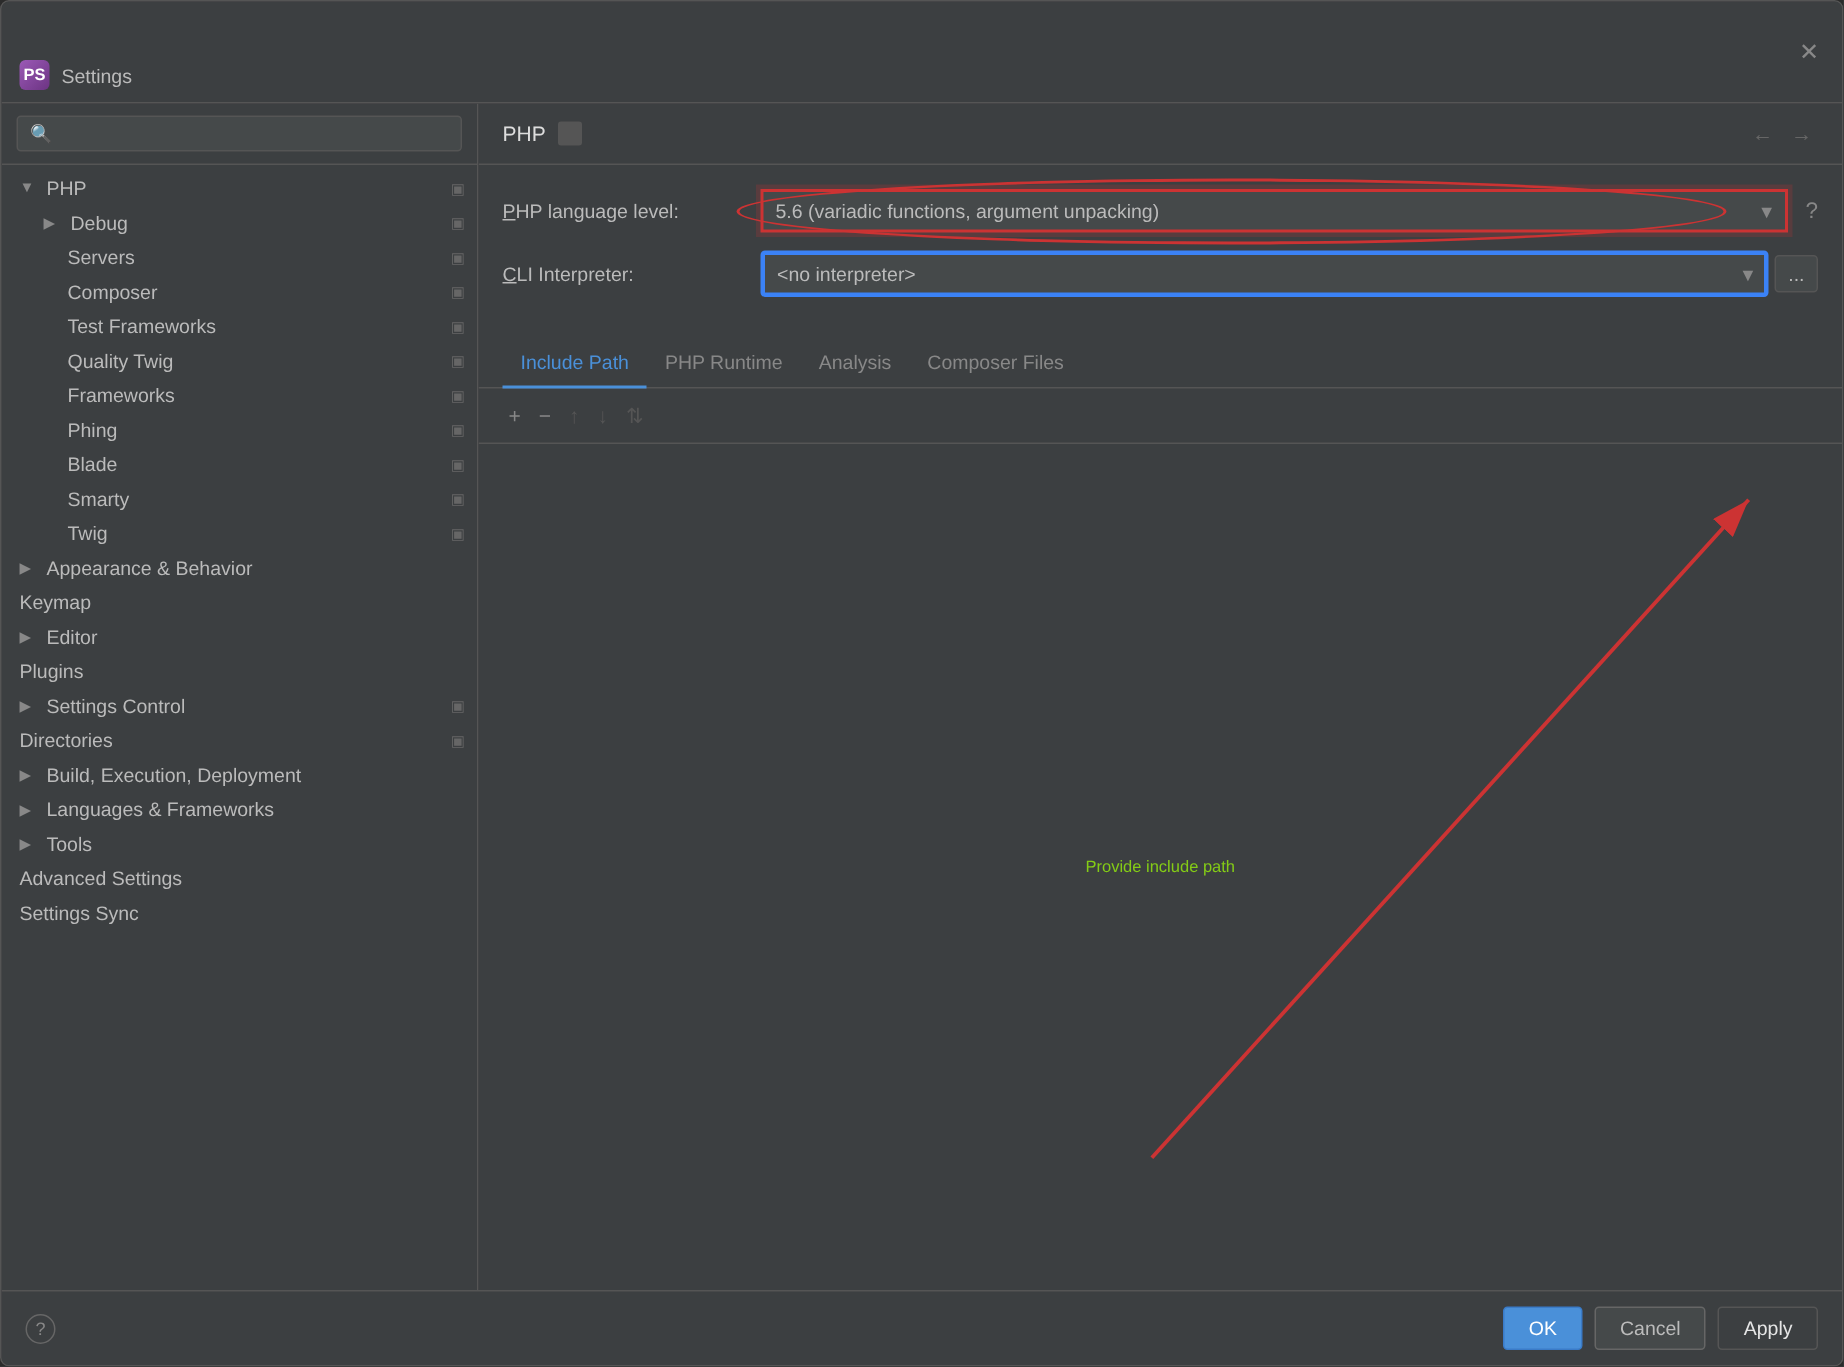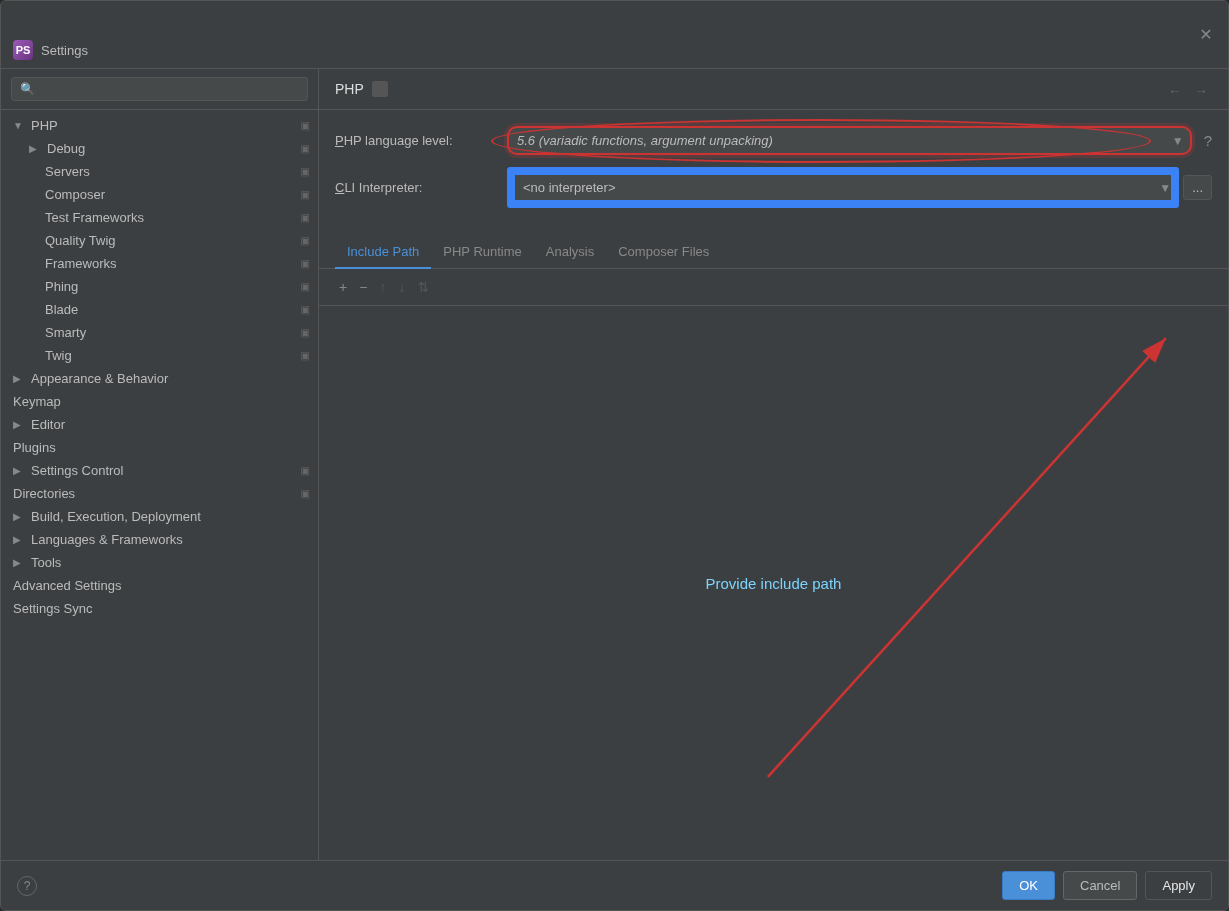--- a/index.html
+++ b/index.html
@@ -178,26 +178,25 @@
     .select-container {
       flex: 1;
       position: relative;
     }
     .select-field {
       width: 100%;
       background: #45494a;
       border: 1px solid #555;
       color: #bbbbbb;
       padding: 5px 30px 5px 8px;
-      border-radius: 10px;
+      border-radius: 0;
       font-size: 13px;
       appearance: none;
       cursor: pointer;
       outline: none;
-      font-style: italic;
     }
     .select-field.highlighted {
       border: 2px solid #cc3333;
       box-shadow: 0 0 0 3px rgba(204,51,51,0.2);
     }
     .select-arrow {
       position: absolute;
       right: 8px;
       top: 50%;
       transform: translateY(-50%);
@@ -210,21 +209,21 @@
       align-items: center;
       gap: 4px;
     }
     .interpreter-select-wrap {
       flex: 1;
       position: relative;
     }
     .interpreter-select {
       width: 100%;
       background: #45494a;
-      border: 8px solid #3b82f6;
+      border: 3px solid #3b82f6;
       color: #bbbbbb;
       padding: 5px 30px 5px 8px;
       border-radius: 3px;
       font-size: 13px;
       appearance: none;
       cursor: pointer;
       outline: none;
     }
     .dots-btn {
       background: #45494a;
@@ -284,22 +283,22 @@
       flex: 1;
       display: flex;
       align-items: center;
       justify-content: center;
       color: #666;
       font-size: 13px;
       position: relative;
       overflow: hidden;
     }
     .placeholder-text {
-      color: #7dd3fc;
-      font-size: 15px;
+      color: #84cc16;
+      font-size: 11px;
     }
     
     .annotation-svg {
       position: absolute;
       top: 0;
       left: 0;
       width: 100%;
       height: 100%;
       pointer-events: none;
     }

